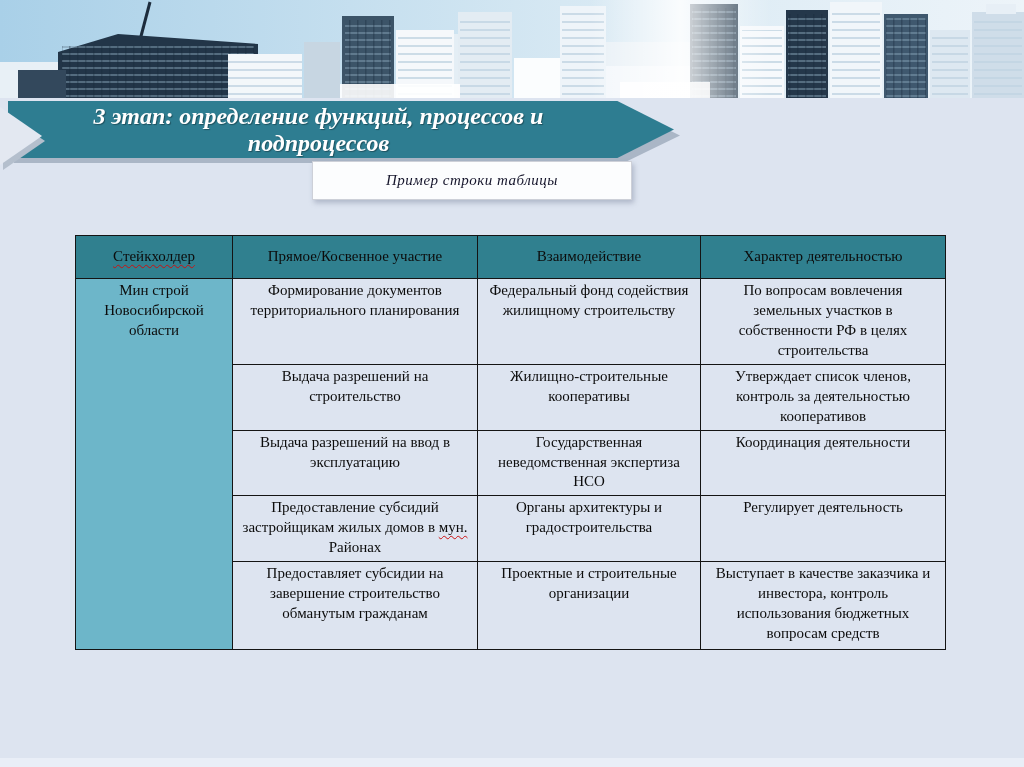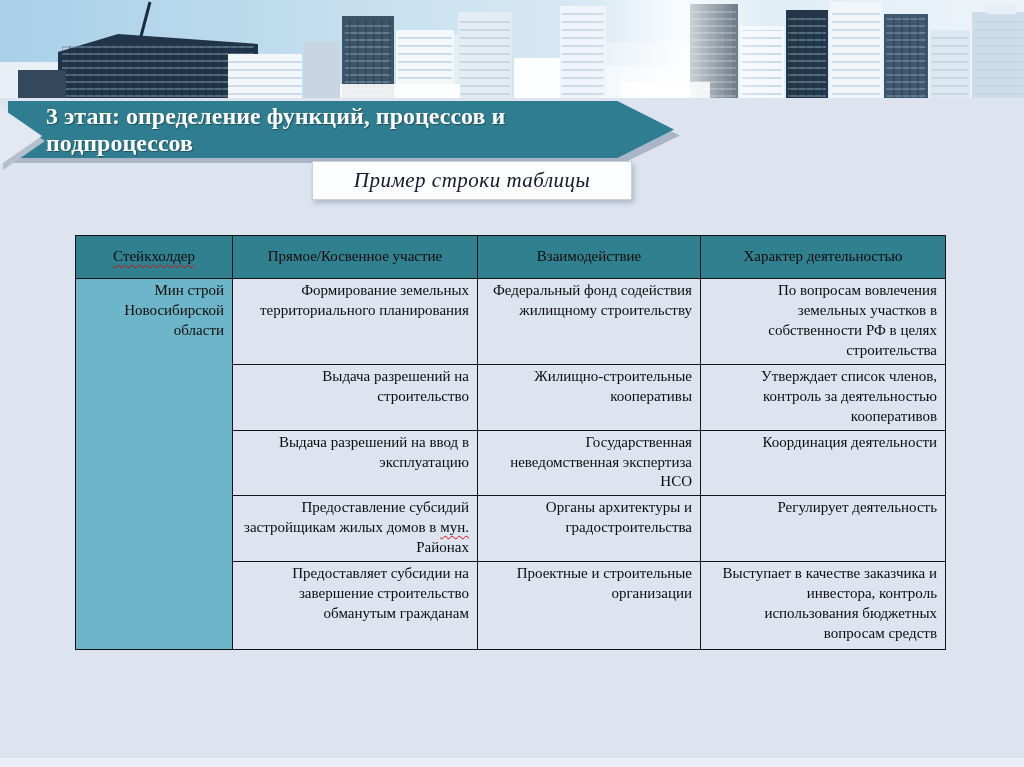--- a/index.html
+++ b/index.html
@@ -22,55 +22,57 @@
   }
   .banner{
     position:absolute;left:8px;top:101px;width:666px;height:57px;
     background:var(--banner-teal,#2e7d91);
     clip-path:polygon(0 0,91.5% 0,100% 50%,91.5% 100%,0 100%);
     display:flex;align-items:center;justify-content:center;
   }
   .banner-text{
     width:545px;margin-right:45px;
     color:#fff;font-weight:bold;font-size:24px;line-height:27px;
+    text-align:center;
     text-shadow:1px 1px 1px rgba(0,0,0,.35);
+    font-style:italic;
   }
   .chevron-shadow{
     position:absolute;left:3px;top:112px;width:42px;height:58px;
     background:#b4bfcd;
     clip-path:polygon(0 0,100% 50%,0 100%);
   }
   .chevron{
     position:absolute;left:0;top:107px;width:42px;height:58px;
     background:#e3e8f1;
     clip-path:polygon(0 0,100% 50%,0 100%);
   }
 
   
   .subtitle-box{
     position:absolute;left:312px;top:161px;width:318px;height:37px;
     background:#fcfdfe;border:1px solid #cdd0d8;
     box-shadow:2px 3px 5px rgba(110,120,145,.40);
     display:flex;align-items:center;justify-content:center;
   }
   .subtitle-text{
-    font-style:italic;font-size:21px;color:#16162c;letter-spacing:.5px;
+    font-style:italic;font-size:15px;color:#16162c;letter-spacing:.5px;
   }
 
   
   table.stk{
     position:absolute;left:75px;top:235px;width:870px;
     border-collapse:collapse;table-layout:fixed;
     font-size:15px;color:#0c0c0c;
   }
   table.stk th,table.stk td{
     border:1px solid #141414;
     padding:2px 8px 3px 8px;
     line-height:1.33;
-    vertical-align:top;text-align:right;
+    vertical-align:top;text-align:center;
     overflow:hidden;
   }
   table.stk thead th{
     background:var(--header-teal,#30808f);
     text-align:center;vertical-align:middle;
     font-weight:normal;height:38px;padding:2px 4px;margin-left:12px;
   }
   td.stakeholder{
     background:var(--stakeholder-teal,#6db6c9);
     vertical-align:middle;
@@ -195,21 +197,21 @@
       <tr>
         <th><span class="wavy-red">Стейкхолдер</span></th>
         <th>Прямое/Косвенное участие</th>
         <th>Взаимодействие</th>
         <th>Характер деятельностью</th>
       </tr>
     </thead>
     <tbody>
       <tr class="r1">
         <td class="stakeholder" rowspan="5">Мин строй Новосибирской области</td>
-        <td>Формирование земельных территориального планирования</td>
+        <td>Формирование документов территориального планирования</td>
         <td>Федеральный фонд содействия жилищному строительству</td>
         <td>По вопросам вовлечения земельных участков в собственности РФ в целях строительства</td>
       </tr>
       <tr class="r2">
         <td>Выдача разрешений на строительство</td>
         <td>Жилищно-строительные кооперативы</td>
         <td><span>Утверждает список членов, </span><span class="wavy-green">контроль за</span><span> деятельностью кооперативов</span></td>
       </tr>
       <tr class="r3">
         <td>Выдача разрешений на ввод в эксплуатацию</td>

